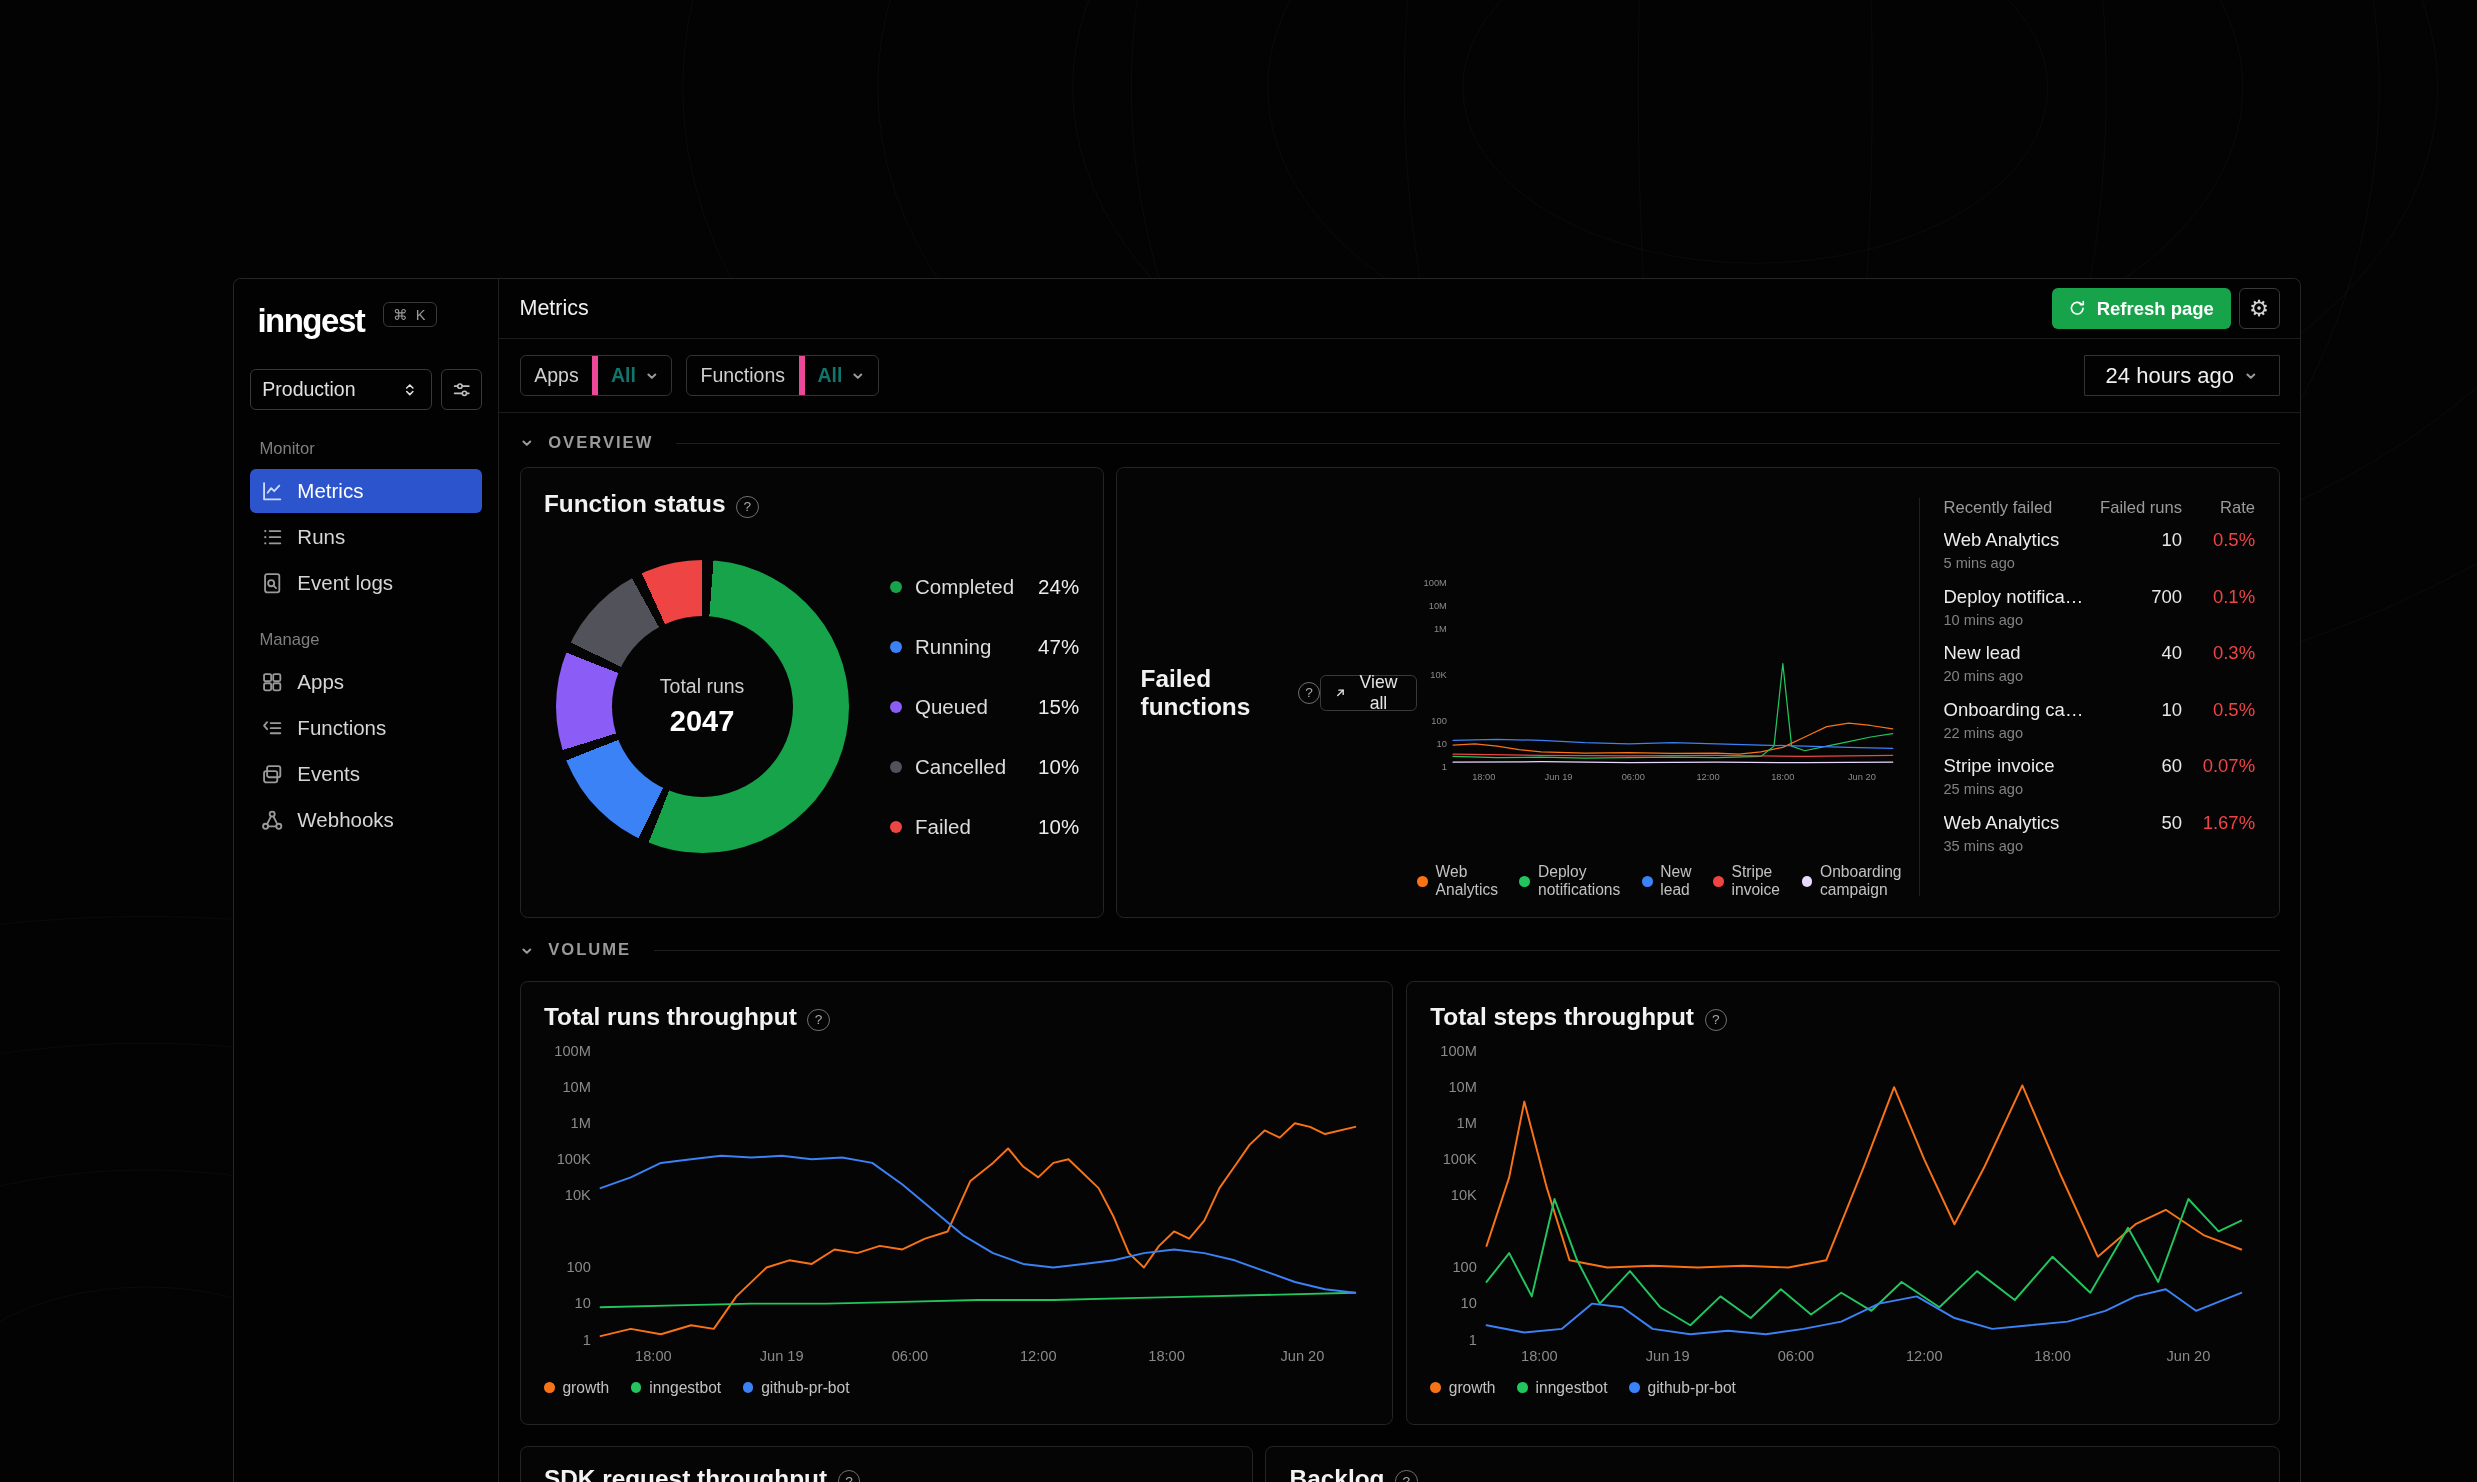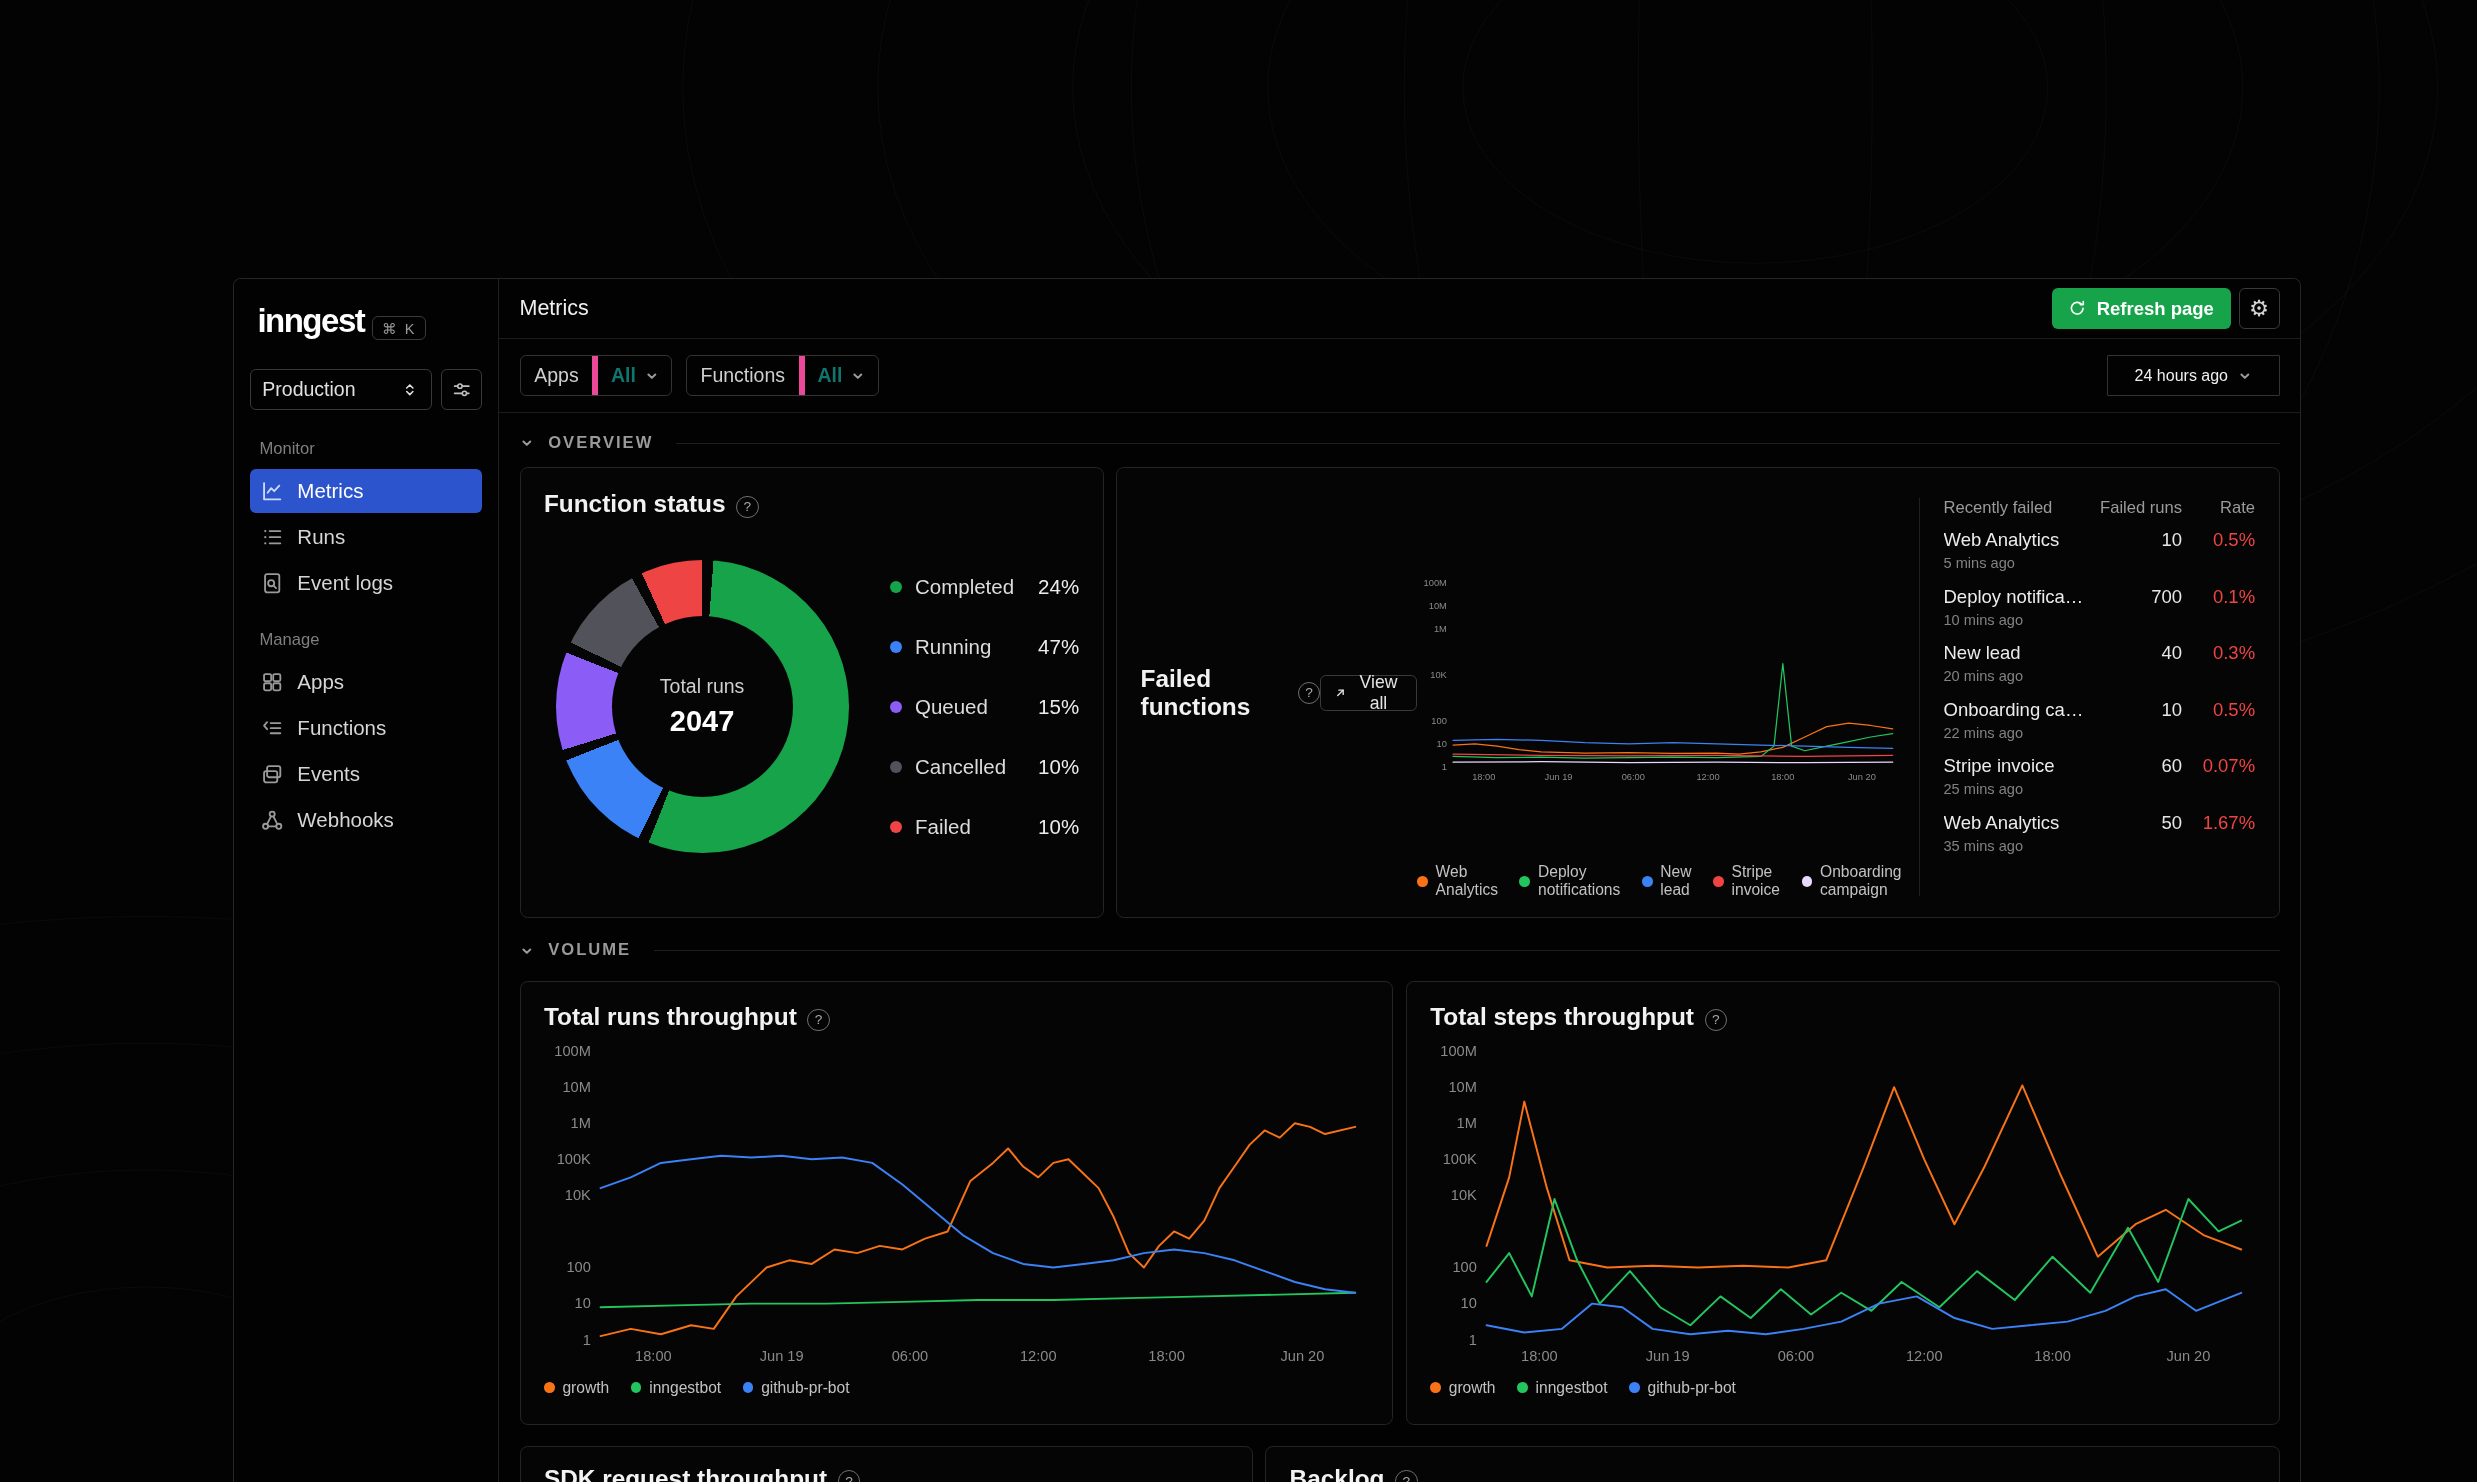--- a/index.html
+++ b/index.html
@@ -2,21 +2,21 @@
 <html><head>
 <meta charset="utf-8">
 <style>
   *{box-sizing:border-box;margin:0;padding:0}
   html,body{width:2477px;height:1482px;overflow:hidden}
   body{background:#030303;font-family:"Liberation Sans",sans-serif;color:#e5e5e5;position:relative}
   .mesh{position:absolute;inset:0;pointer-events:none}
   .app{position:absolute;left:233px;top:278px;width:2068px;height:1204px;background:#010101;border:1px solid #262626;border-bottom:none;border-radius:7.8px 7.8px 0 0;display:flex;overflow:hidden}
   
   .sidebar{width:265px;border-right:1px solid #1f1f1f;padding:19.5px 15.6px;display:flex;flex-direction:column;background:#020202;flex:none}
-  .logo-row{display:flex;align-items:flex-end;gap:8px;padding:3.9px 7.8px}
+  .logo-row{display:flex;align-items:flex-start;gap:19px;padding:3.9px 7.8px}
   .logo{font-size:33px;font-weight:700;letter-spacing:-1.5px;color:#fff}
   .kbd{border:1px solid #3a3a3a;border-radius:5.9px;padding:2.9px 8.8px;font-size:14.6px;color:#9a9a9a;letter-spacing:2px;white-space:nowrap}
   .env-row{display:flex;gap:9.8px;margin-top:25px}
   .select-box{flex:1;height:41px;border:1px solid #3a3a3a;border-radius:5.9px;display:flex;align-items:center;justify-content:space-between;padding:0 11.7px;font-size:19.5px;color:#e0e0e0;cursor:pointer;min-width:0}
   .icon-btn{width:41px;height:41px;flex:none;border:1px solid #3a3a3a;border-radius:5.9px;display:flex;align-items:center;justify-content:center;color:#c0c0c0;background:none}
   .nav-label{margin:29px 0 9.8px;padding:0 9.8px;font-size:16.6px;color:#7f7f7f}
   .nav-label.second{margin-top:23.4px}
   .nav-item{display:flex;align-items:center;gap:12.7px;height:44px;padding:0 10.7px;border-radius:5.9px;font-size:20.5px;color:#d6d6d6;margin-bottom:2px;cursor:pointer}
   .nav-item svg{width:24.4px;height:24.4px;color:#9a9a9a;flex:none}
   .nav-item.active{background:#2c54cc;color:#fff}
@@ -26,21 +26,21 @@
   .topbar{height:60px;flex:none;border-bottom:1px solid #1c1c1c;display:flex;align-items:center;justify-content:space-between;padding:0 20.5px}
   .page-title{font-size:21.5px;font-weight:500;color:#f0f0f0}
   .topbar-right{display:flex;gap:8px;align-items:flex-start}
   .btn-green{display:flex;align-items:center;gap:9.8px;background:#16a34a;color:#fff;font-size:18.5px;height:41px;padding:0 16.6px;border-radius:5.9px;border:none;font-weight:600;cursor:pointer}
   .gear-btn{width:41px;height:41px;border:1px solid #3a3a3a;border-radius:5.9px;display:flex;align-items:center;justify-content:center;color:#d4d4d4;font-size:22.4px;background:none;cursor:pointer}
   .filterbar{height:74px;flex:none;border-bottom:1px solid #1c1c1c;display:flex;align-items:center;justify-content:space-between;padding:0 20.5px}
   .filter-left{display:flex;gap:13.7px}
   .pill{display:flex;align-items:center;height:41px;border:1px solid #333;border-radius:5.9px;font-size:19.5px;color:#cfcfcf;cursor:pointer}
   .p-label{padding:0 13.7px}
   .p-value{display:flex;align-items:center;gap:8.8px;padding:0 12.7px;border-left:6px solid #ec4899;color:#0f766e;font-weight:700;height:100%}
-  .time-pill{display:flex;align-items:center;gap:9.8px;height:41px;border:1px solid #333;border-radius:1px;padding:0 27px;font-size:16px;color:#efefef;font-weight:500;cursor:pointer}
+  .time-pill{display:flex;align-items:center;gap:9.8px;height:41px;border:1px solid #333;border-radius:1px;padding:0 21px;font-size:22px;color:#efefef;font-weight:500;cursor:pointer}
   .content{flex:1;padding:0 20.5px;overflow:hidden}
   .sec-head{display:flex;align-items:center;gap:15px;margin-top:15.6px;height:29px;cursor:pointer}
   .sec-head.vol{margin-top:17.6px}
   .sec-label{font-size:16.6px;letter-spacing:2px;color:#9a9a9a;font-weight:700}
   .sec-rule{flex:1;height:1px;background:#1e1e1e;margin-left:7.8px}
   .chev{width:13.7px;height:13.7px;color:#9a9a9a}
   .row1{display:flex;gap:12.7px;margin-top:9.8px}
   .card{background:#050505;border:1px solid #242424;border-radius:7.8px;padding:21.5px 23.4px}
   .card-title-row{display:flex;align-items:flex-end;gap:10.7px;flex:none}
   .card-title{font-size:24.4px;font-weight:600;color:#f2f2f2}

